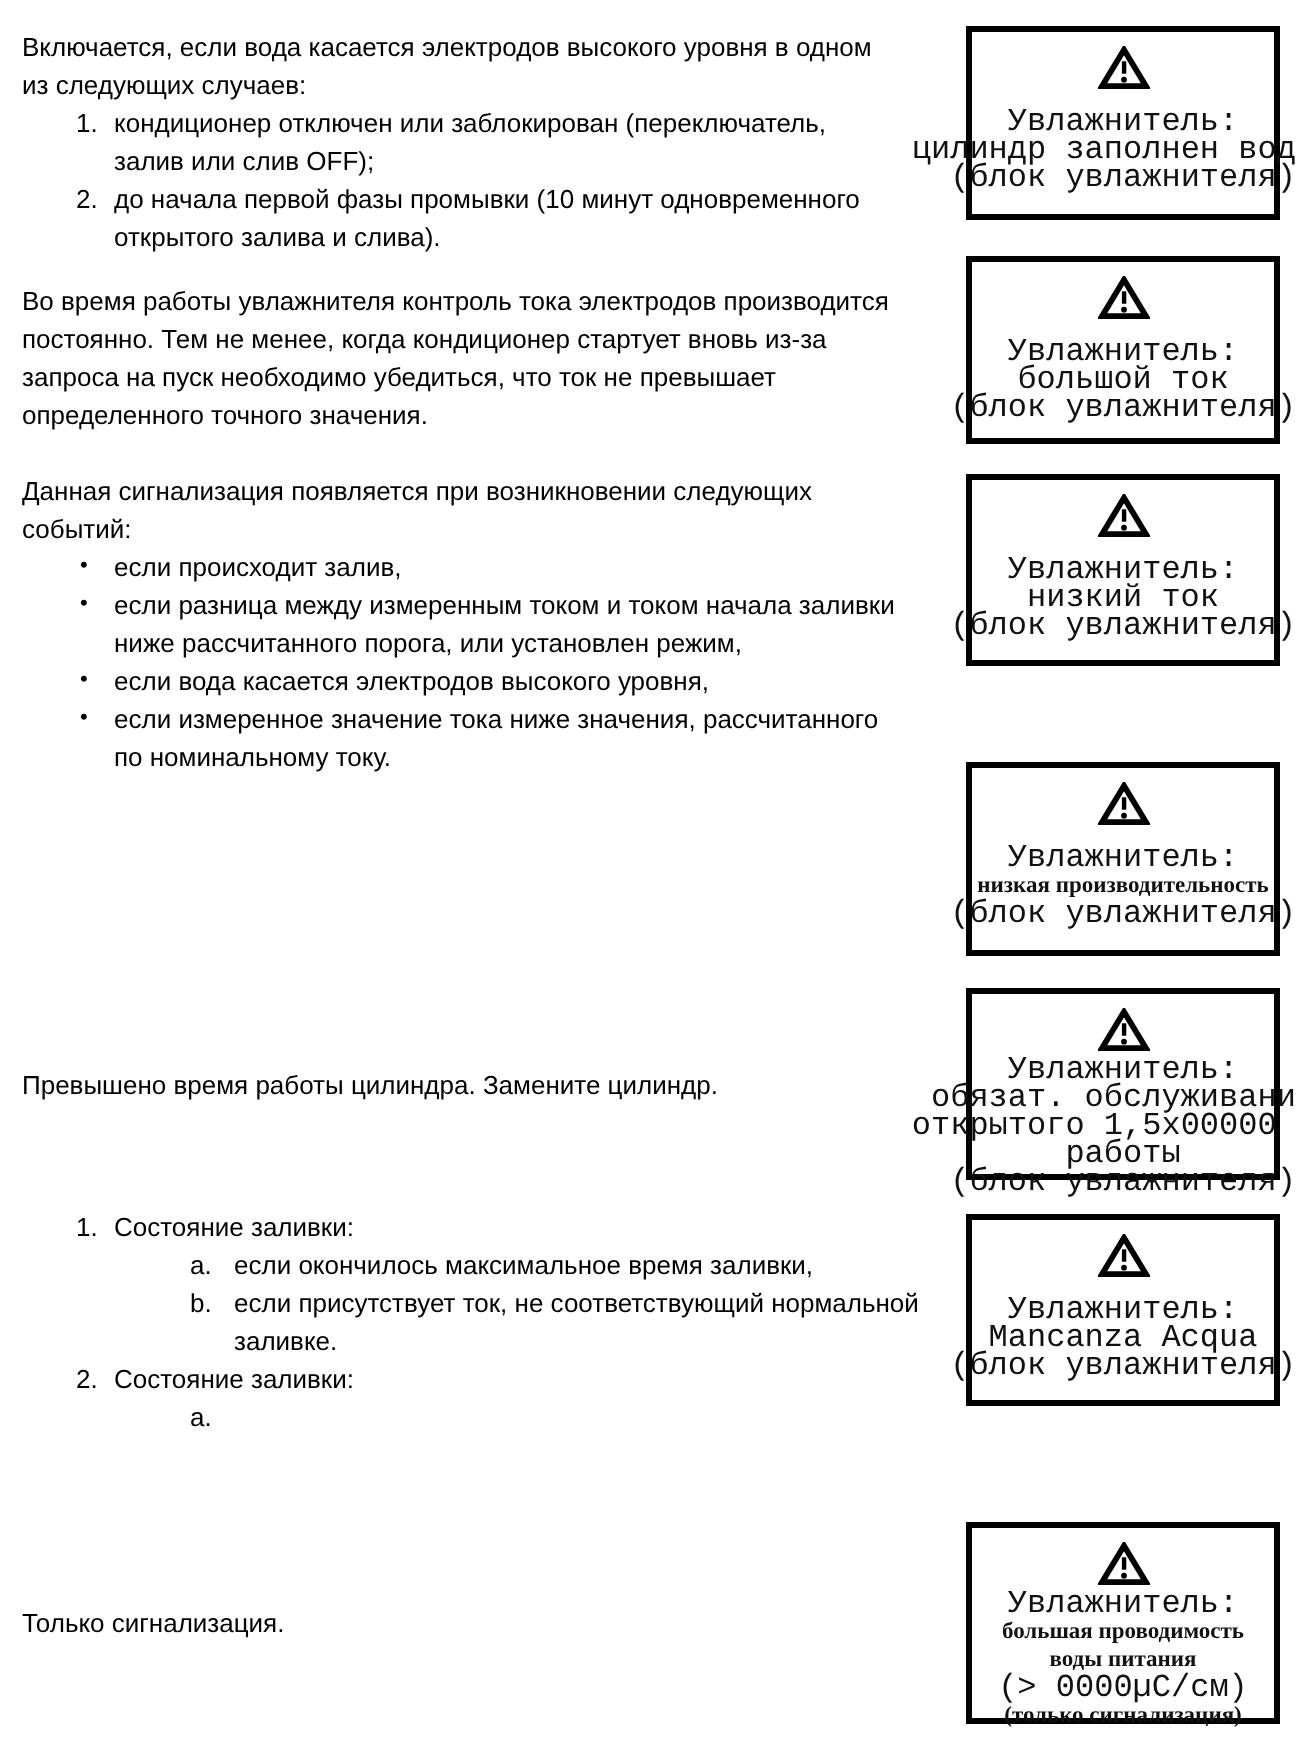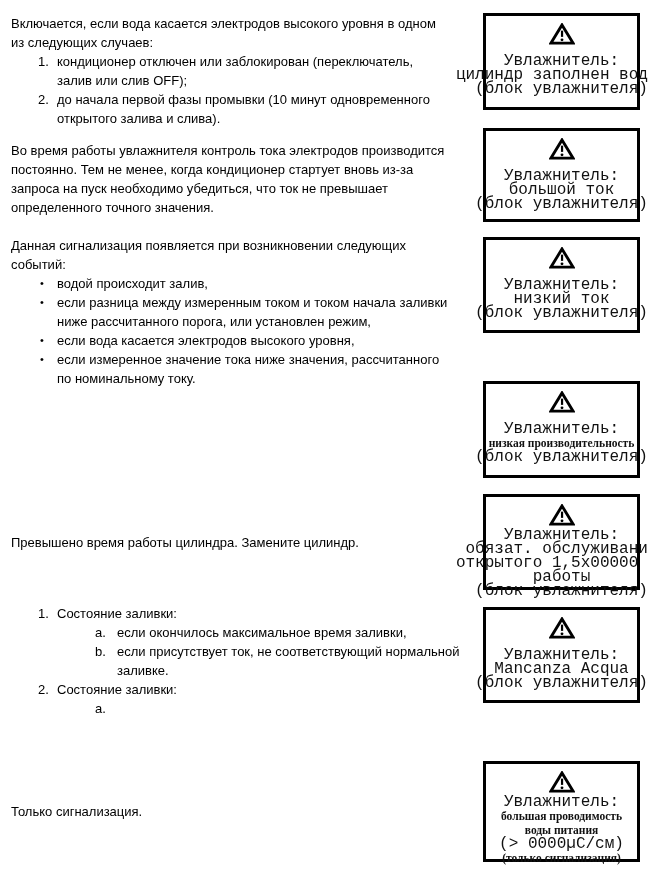--- a/index.html
+++ b/index.html
@@ -81,21 +81,21 @@
 постоянно. Тем не менее, когда кондиционер стартует вновь из-за
 запроса на пуск необходимо убедиться, что ток не превышает
 определенного точного значения.</p>
   </section>
 
   <section class="tblock" style="top:236px">
     <p class="para">Данная сигнализация появляется при возникновении следующих
 событий:</p>
     <div class="li bullet">
       <span class="marker">•</span>
-      <span class="litext">водой происходит залив,</span>
+      <span class="litext">если происходит залив,</span>
     </div>
     <div class="li bullet">
       <span class="marker">•</span>
       <span class="litext">если разница между измеренным током и током начала заливки
 ниже рассчитанного порога, или установлен режим,</span>
     </div>
     <div class="li bullet">
       <span class="marker">•</span>
       <span class="litext">если вода касается электродов высокого уровня,</span>
     </div>

